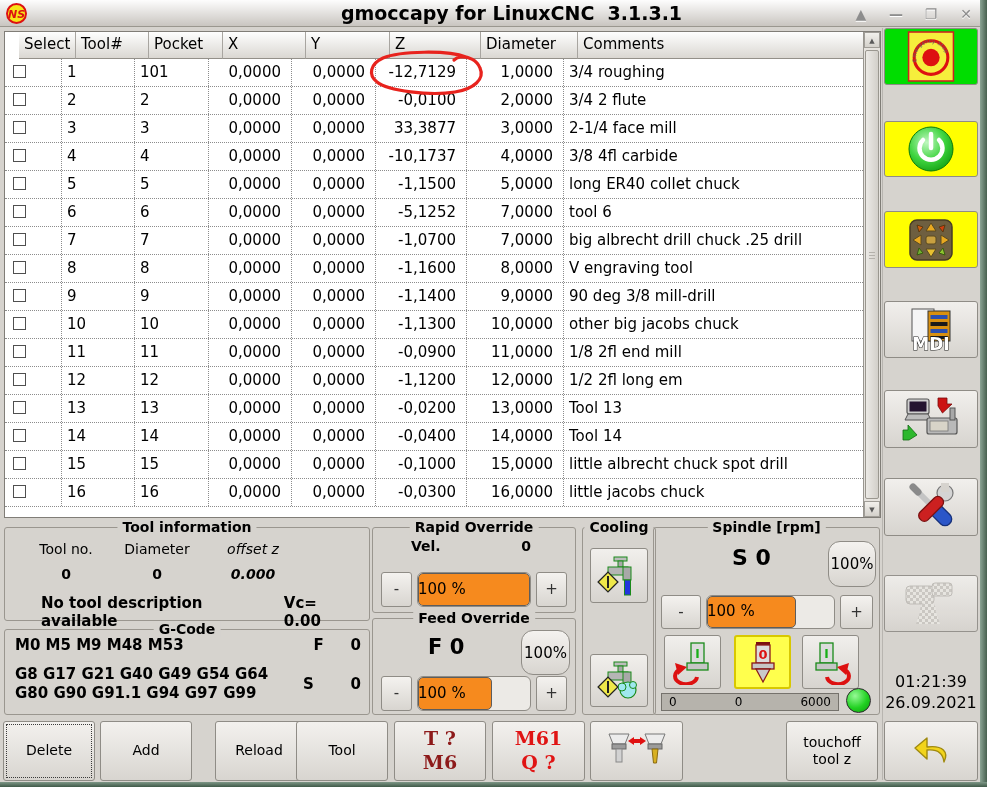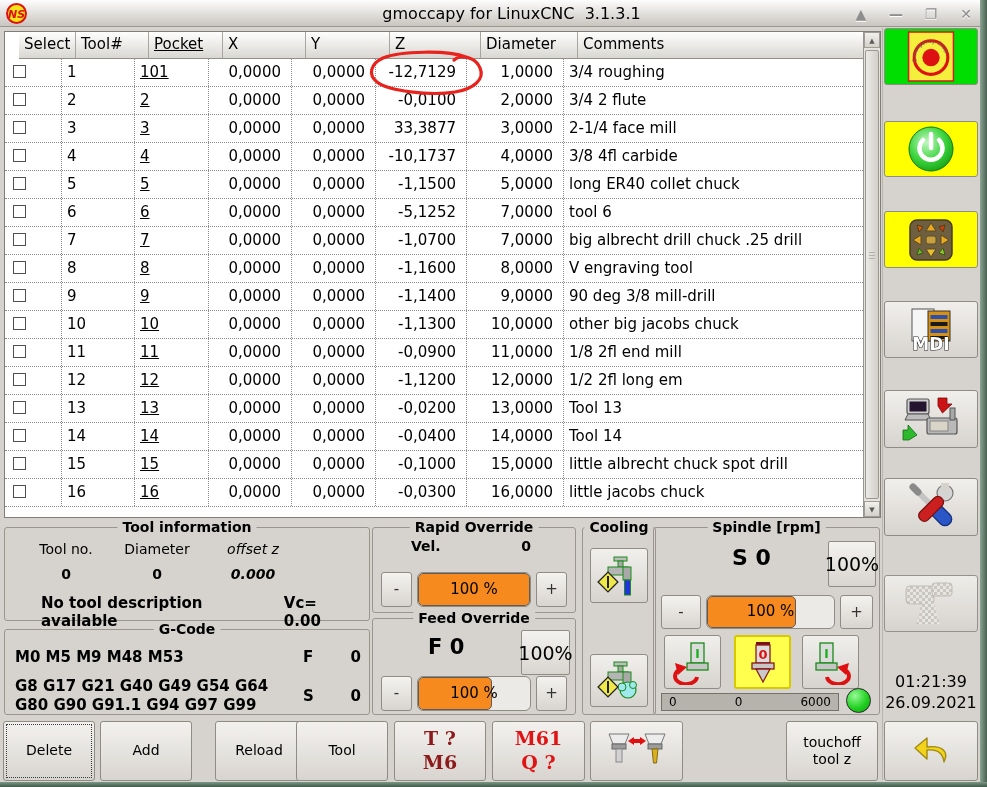--- a/index.html
+++ b/index.html
@@ -13,21 +13,21 @@
   }
   
   .titlebar {
     position: absolute; left: 0; top: 0; width: 987px; height: 27px;
     background: linear-gradient(#fdfdfd, #c9c5c0);
     border-bottom: 1px solid #9a978f;
     display: flex; align-items: center;
   }
   .title-text {
     position: absolute; left: 0; right: 0; text-align: center;
-    font-weight: normal; font-size: 16px; white-space: pre; margin-left: 36px;
+    font-weight: bold; font-size: 19px; white-space: pre; margin-left: 36px;
   }
   .logo { position: absolute; left: 6px; top: 3px; }
   .win-controls {
     position: absolute; right: 12px; top: 0; height: 27px;
     display: flex; align-items: center; gap: 17px;
   }
   .win-btn {
     color: #8d8d8d; font-weight: bold; font-size: 14px; width: 18px;
     text-align: center; cursor: default; text-shadow: 0 1px 0 #fff;
   }
@@ -48,21 +48,21 @@
     border-right: 1px solid #a8a5a0; border-bottom: 1px solid #939089;
     font-size: 15px; padding: 3px 5px; white-space: nowrap; overflow: hidden;
   }
   .tbody { position: absolute; left: 0; top: 27px; right: 17px; bottom: 0; overflow: hidden; }
   .trow { display: flex; height: 28px; border-bottom: 1px dotted #8c8c8c; background: #fff; }
   .td {
     border-right: 1px dotted #8c8c8c; font-size: 15px; padding: 4px 5px;
     white-space: nowrap; overflow: hidden;
   }
   .td.num { text-align: right; padding-right: 10px; }
-  .c-sel { width: 57px; } .c-tool { width: 73px; } .c-pocket { width: 74px; text-decoration: underline; }
+  .c-sel { width: 57px; } .c-tool { width: 73px; } .c-pocket { width: 74px; }
   .c-x { width: 83px; } .c-y { width: 84px; } .c-z { width: 91px; }
   .c-dia { width: 97px; } .c-com { flex: 1; border-right: none; }
   .thead .c-sel{width:57px}.thead .c-tool{width:73px}.thead .c-pocket{width:74px}
   .thead .c-x{width:83px}.thead .c-y{width:84px}.thead .c-z{width:91px}
   .thead .c-dia{width:97px}.thead .c-com{flex:1; border-right:1px solid #a8a5a0;}
   .cb {
     display: inline-block; width: 13px; height: 13px; background: #fff;
     border: 1px solid #4f4f4f; margin-left: 3px; margin-top: 2px;
   }
   
@@ -105,24 +105,24 @@
   .ov-top { display: flex; justify-content: space-between; align-items: baseline; padding: 10px 44px 0 38px; }
   .ov-name, .ov-val { font-weight: bold; font-size: 14px; }
   .bar-row { position: absolute; left: 8px; right: 8px; display: flex; gap: 5px; align-items: stretch; height: 35px; }
   .sm-btn {
     width: 31px; background: linear-gradient(#f4f2ef,#d8d5d0); border: 1px solid #8f8c86;
     border-radius: 3px; font-size: 15px; color: #333; text-align: center; line-height: 33px;
   }
   .bar { position: relative; flex: 1; border: 1px solid #8f8c86; border-radius: 6px; background: #eceae6; overflow: hidden; }
   .fill { position: absolute; left: 0; top: 0; bottom: 0; background: #f68a1e; border: 1px solid #5d5d5d; border-radius: 5px; }
   .bar-text { position: absolute; left: 0; right: 0; top: 50%; transform: translateY(-54%);
-    text-align: center; font-size: 15px; }
+    font-size: 15px; }
   .pct-btn {
     position: absolute; background: linear-gradient(#f4f2ef,#d8d5d0); border: 1px solid #8f8c86;
-    border-radius: 2px; font-size: 19px; display: flex; align-items: center; justify-content: center;
+    border-radius: 12px; font-size: 15px; display: flex; align-items: center; justify-content: center;
   }
   .big-label { position: absolute; font-weight: bold; font-size: 21px; }
   
   .icon-btn {
     position: absolute; background: linear-gradient(#f1efec,#d7d4cf); border: 1px solid #8f8c86;
     border-radius: 3px; display: flex; align-items: center; justify-content: center;
   }
   .yellow-active { background: #ffff4d; border: 2px solid #d8c800; }
   
   .scale-bar { position: absolute; left: 7px; top: 165px; width: 178px; height: 18px;
@@ -377,21 +377,21 @@
     </div>
   </div>
   <div class="ti-bottom">
     <span class="ti-desc">No tool description available</span>
     <span class="ti-vc">Vc= 0.00</span>
   </div>
 </div>
 
 <div class="frame" style="left:4px;top:629px;width:366px;height:86px;">
   <span class="flabel">G-Code</span>
-  <div class="gc-row" style="margin-top:18px;">
+  <div class="gc-row" style="margin-top:6px;gap:11px;">
     <div class="gc-text">M0 M5 M9 M48 M53</div>
     <div class="gc-fs">F</div>
     <div class="gc-val">0</div>
   </div>
   <div class="gc-row" style="margin-top:10px;">
     <div class="gc-text">G8 G17 G21 G40 G49 G54 G64 G80 G90 G91.1 G94 G97 G99</div>
     <div class="gc-fs">S</div>
     <div class="gc-val">0</div>
   </div>
 </div>

